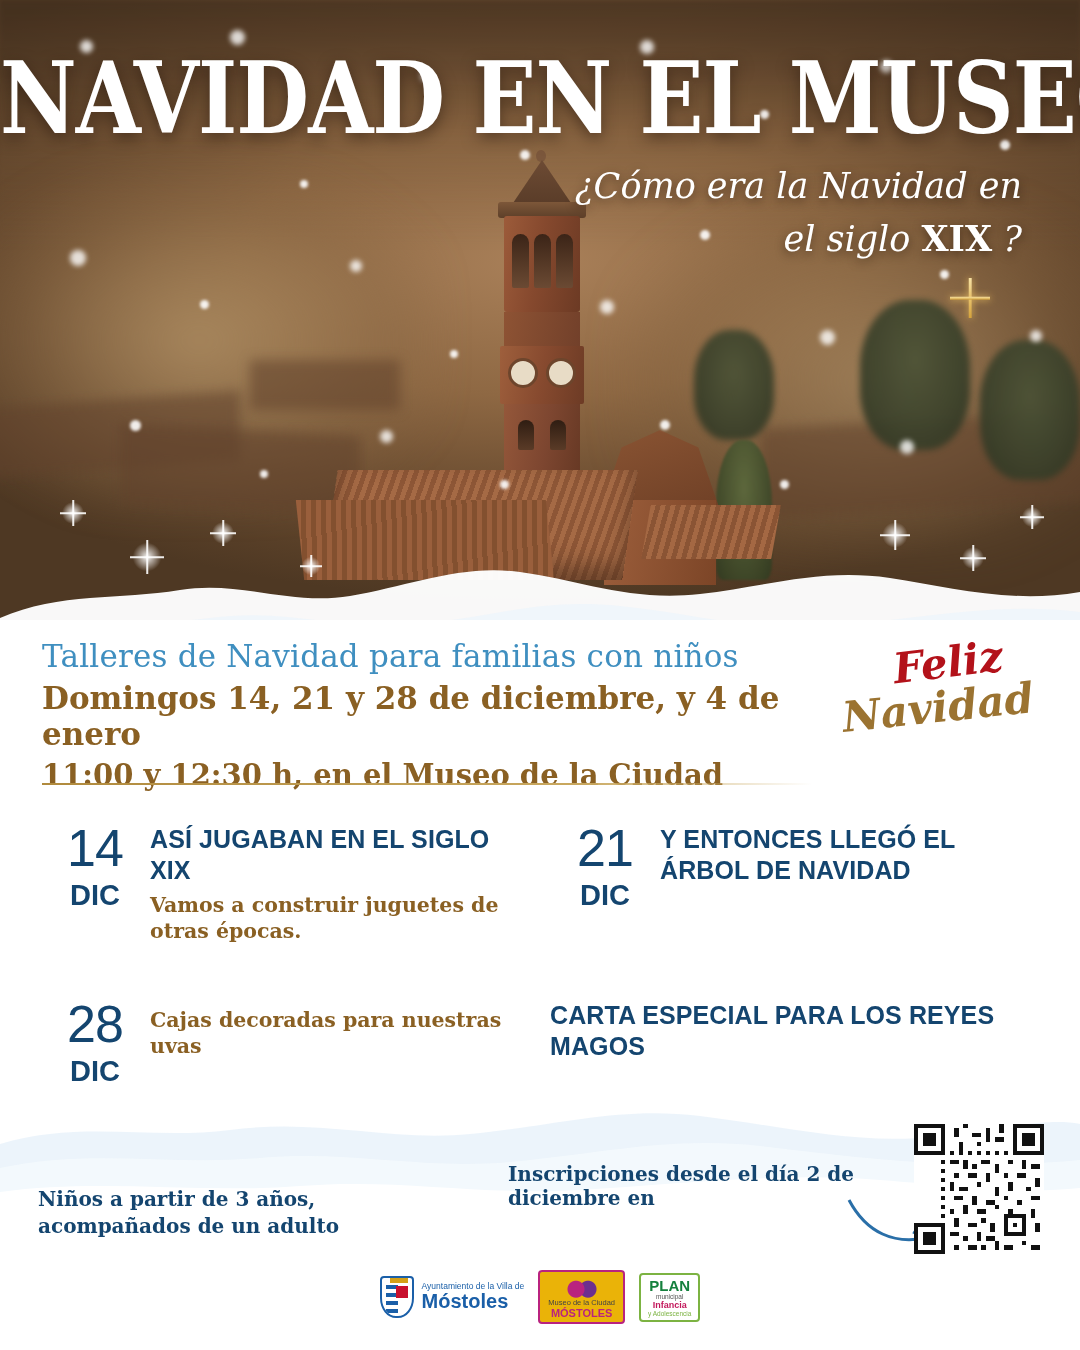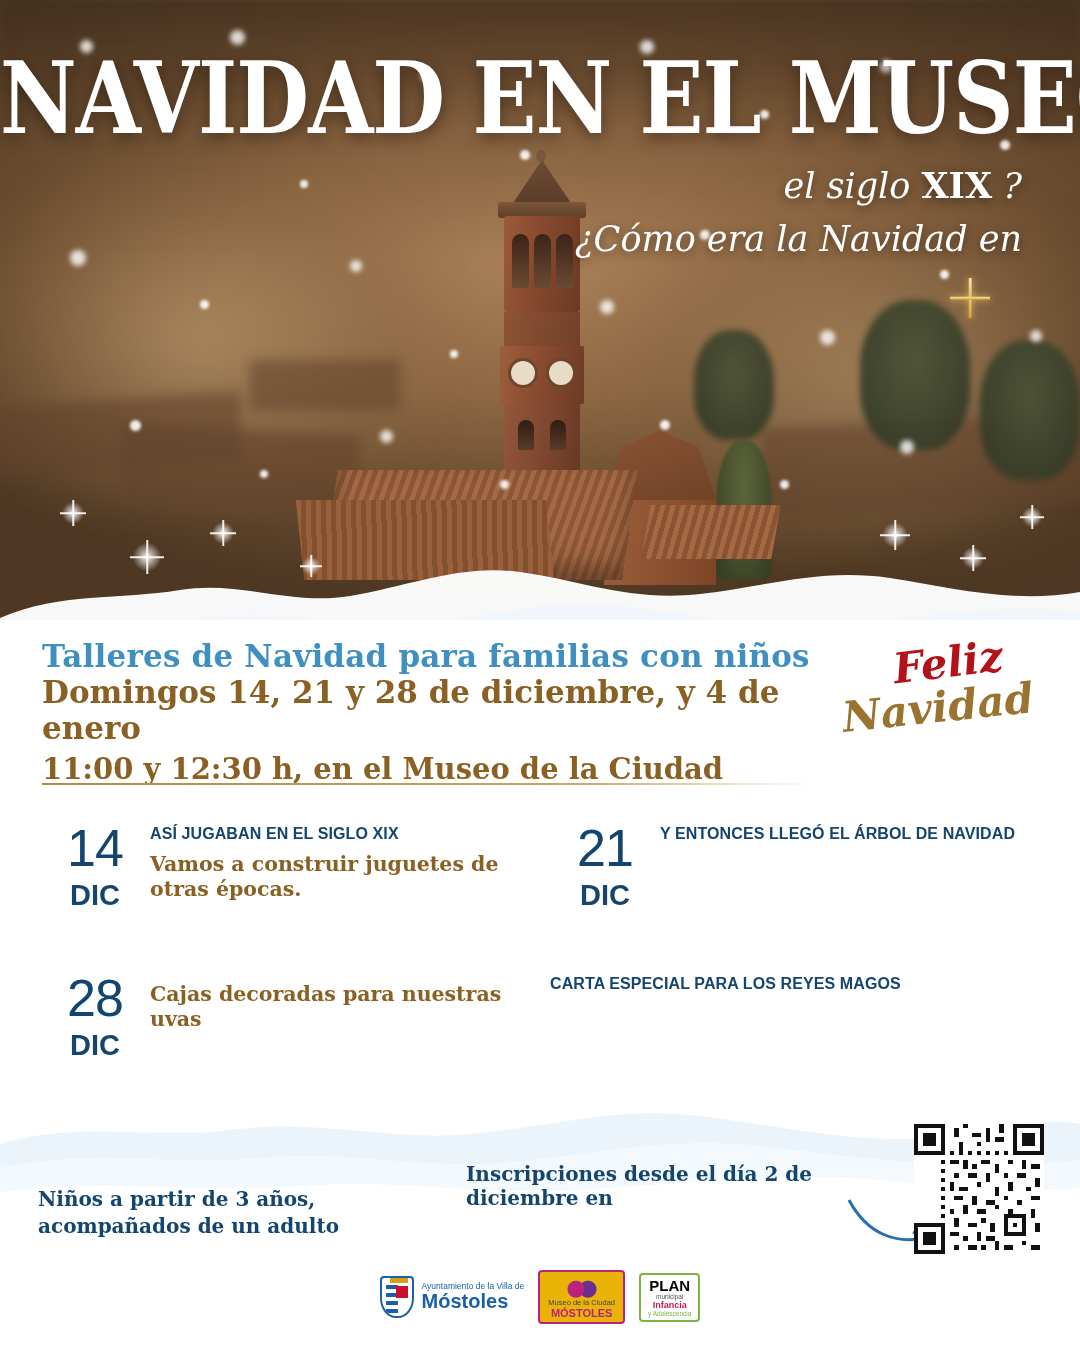--- a/index.html
+++ b/index.html
@@ -252,23 +252,24 @@
   }
 
   .headline-block {
     position: absolute;
     left: 42px; top: 18px;
     width: 820px;
   }
   .hl1 {
     font-family: "DejaVu Serif", serif;
     font-size: 31px;
-    font-weight: 700;
+    font-weight: 400;
     color: #3f8fc0;
     letter-spacing: .2px;
+    margin-bottom: 6px;
   }
   .hl2 {
     font-family: "DejaVu Serif", serif;
     font-size: 31px;
     font-weight: 700;
     color: #8a6023;
     margin-bottom: 6px;
   }
   .hl3 {
     font-family: "DejaVu Serif", serif;
@@ -333,21 +334,21 @@
   .daymon {
     font-family: "Liberation Sans", sans-serif;
     font-weight: 700;
     font-size: 29px;
     line-height: 1.5;
   }
   .txtbox { flex: 1; padding-top: 4px; }
   .wtitle {
     font-family: "Liberation Sans", sans-serif;
     font-weight: 700;
-    font-size: 16px;
+    font-size: 25px;
     line-height: 1.22;
     color: #14456f;
     text-transform: uppercase;
     letter-spacing: .1px;
   }
   .wdesc {
     margin-top: 8px;
     font-family: "DejaVu Serif", serif;
     font-weight: 700;
     font-size: 20.5px;
@@ -367,21 +368,21 @@
     left: 38px; bottom: 110px;
     width: 420px;
     font-family: "DejaVu Serif", serif;
     font-weight: 700;
     font-size: 20px;
     line-height: 1.35;
     color: #14456f;
   }
   .notes-right {
     position: absolute;
-    left: 466px; bottom: 140px;
+    left: 508px; bottom: 140px;
     width: 420px;
     font-family: "DejaVu Serif", serif;
     font-weight: 700;
     font-size: 20px;
     color: #14456f;
   }
   .arrow-curve {
     position: absolute;
     left: 845px; bottom: 96px;
     width: 90px; height: 60px;
@@ -454,21 +455,21 @@
   }
   .museo-l1 { font-size: 7.5px; color: #444; font-family: "Liberation Sans", sans-serif; }
   .museo-l2 { font-size: 11px; color: #b9237f; font-weight: 700; font-family: "Liberation Sans", sans-serif; }
   .logo-plan {
     border: 2px solid #7cb342;
     border-radius: 4px;
     padding: 3px 7px;
     background: #fff;
     text-align: center;
   }
-  .plan-1 { font-size: 15px; font-weight: 700; color: #000000; font-family: "Liberation Sans", sans-serif; line-height:1;}
+  .plan-1 { font-size: 15px; font-weight: 700; color: #15803d; font-family: "Liberation Sans", sans-serif; line-height:1;}
   .plan-2 { font-size: 6.5px; color: #555; font-family: "Liberation Sans", sans-serif; }
   .plan-3 { font-size: 9px; color: #c2185b; font-weight: 700; font-family: "Liberation Sans", sans-serif; }
   .plan-4 { font-size: 6.5px; color: #7cb342; font-family: "Liberation Sans", sans-serif; }
 </style>
 </head>
 <body>
 
 <div class="poster">
 
   <div class="hero">
@@ -545,24 +546,24 @@
     <div class="flake soft" style="left:660px;top:420px;width:10px;height:10px;"></div>
     <div class="flake big" style="left:900px;top:440px;width:14px;height:14px;"></div>
     <div class="flake soft" style="left:500px;top:480px;width:9px;height:9px;"></div>
     <div class="flake soft" style="left:260px;top:470px;width:8px;height:8px;"></div>
     <div class="flake soft" style="left:780px;top:480px;width:9px;height:9px;"></div>
   </div>
 
   <div class="title">NAVIDAD EN EL MUSEO</div>
 
   <div class="subtitle">
+    <div>¿Cómo era la Navidad en</div>
     <div>
       <span>el siglo </span><b>XIX</b><span> ?</span>
     </div>
-    <div>¿Cómo era la Navidad en</div>
   </div>
 
   <svg class="snowbank" viewBox="0 0 1080 130" preserveAspectRatio="none">
     <path d="M0,78 C60,52 120,60 180,50 C240,40 290,66 350,56 C410,46 460,24 520,32 C580,40 630,62 700,54 C770,46 820,28 890,38 C950,47 1010,64 1080,52 L1080,130 L0,130 Z" fill="#ffffff" opacity="0.97"></path>
     <path d="M0,96 C70,74 140,88 210,78 C290,67 340,92 420,84 C500,76 540,58 620,66 C700,74 760,94 840,86 C920,78 1000,62 1080,72 L1080,130 L0,130 Z" fill="#eef5fb" opacity="0.9"></path>
     <path d="M0,110 C90,96 180,108 270,100 C360,92 440,110 530,104 C620,98 700,86 790,94 C880,102 980,112 1080,102 L1080,130 L0,130 Z" fill="#ffffff"></path>
   </svg>
 
   <div class="body-area">
 

